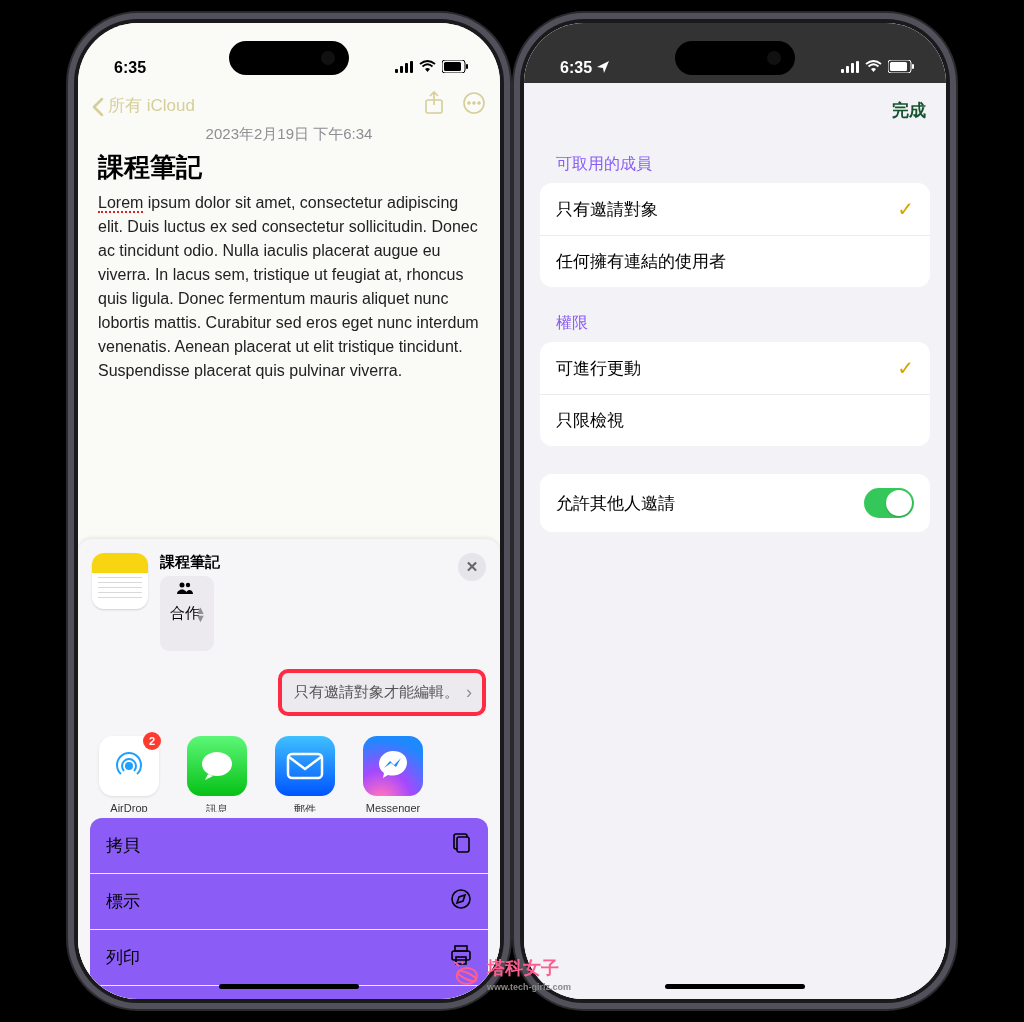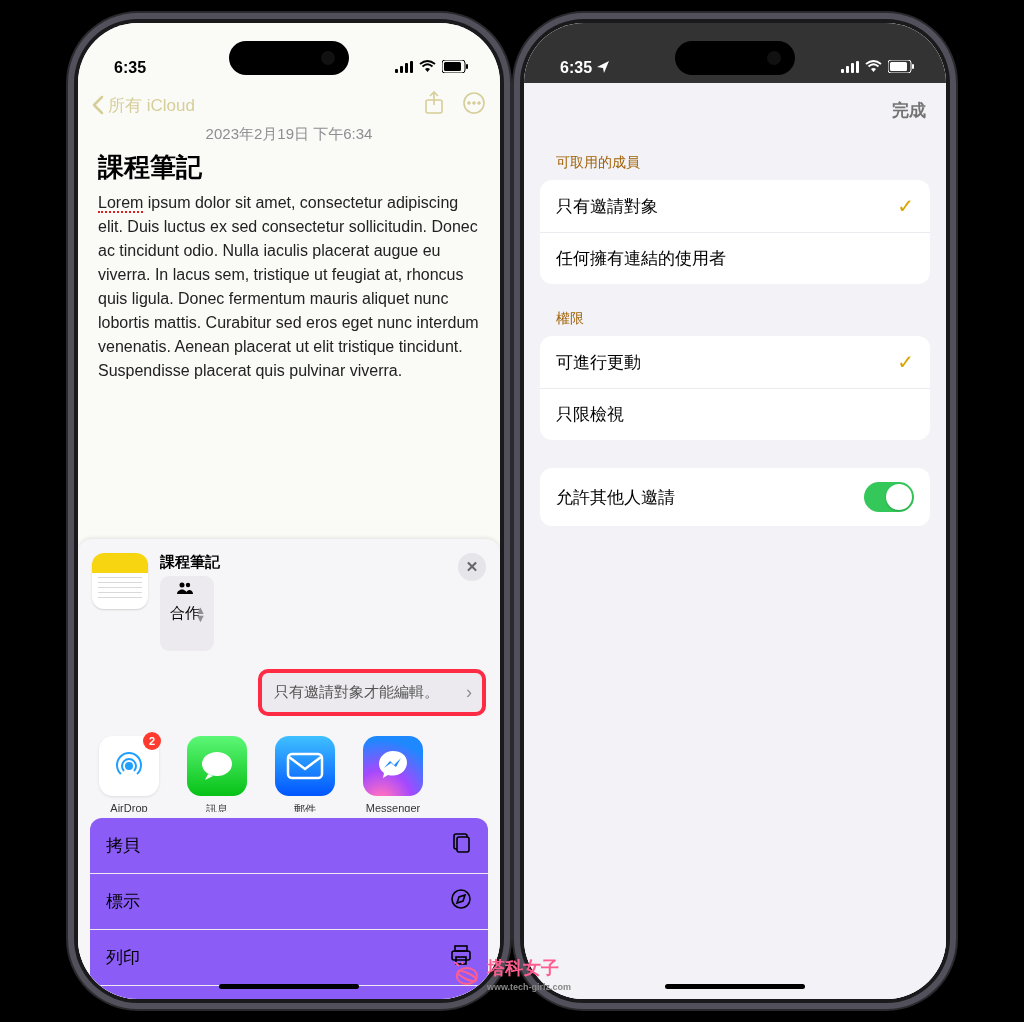--- a/index.html
+++ b/index.html
@@ -79,21 +79,21 @@
   
   .pL .screen { background: #fafaf7; height: 100%; }
   .pL .nav {
     display: flex;
     align-items: center;
     justify-content: space-between;
     padding: 8px 14px 4px;
     opacity: .5;
   }
   .pL .nav-back {
-    display: flex; align-items: center; font-size: 17px; color: #b4a33b;
+    display: flex; align-items: flex-end; font-size: 17px; color: #b4a33b;
   }
   .pL .nav-back svg { margin-right: 4px; }
   .pL .nav-actions { display:flex; align-items:center; gap:18px; }
   .pL .nav-actions svg { stroke:#b4a33b; }
 
   .pL .note-date {
     text-align: center;
     color: #8e8e93;
     font-size: 15px;
     padding: 2px 0 6px;
@@ -163,21 +163,21 @@
   }
 
   .permission-row {
     margin: 8px 14px 0;
     display:flex;
     justify-content:flex-end;
   }
   .permission-control-box {
     display:inline-flex;
     align-items:center;
-    gap:23px;
+    gap:3px;
     background:#eceaef;
     border-radius:10px;
     padding: 9px 10px 9px 12px;
     font-size: 15px;
     color:#555;
     border: 4px solid #ff2b45;
     border-radius: 10px;
   }
   .permission-control-box .chev { color:#8e8e93; font-size:18px; margin-left:4px; }
 
@@ -215,27 +215,27 @@
   .pR .sheet {
     position:absolute; left:0; right:0; bottom:0; top:62px;
     background:#f2f2f7;
     border-top-left-radius:14px; border-top-right-radius:14px;
   }
   .pR .sheet-nav {
     display:flex; justify-content:flex-end;
     padding: 14px 20px 6px;
   }
   .pR .done {
-    color:#737373;
+    color:#14532d;
     font-size:17px;
     font-weight:600;
   }
   .section-header {
-    color:#a16207;
-    font-size:14px;
+    color:#8b5cf6;
+    font-size:16px;
     padding: 26px 32px 8px;
   }
   .list-group {
     margin: 0 16px;
     background:#fff;
     border-radius:12px;
     overflow:hidden;
   }
   .cell {
     display:flex; align-items:center; justify-content:space-between;

